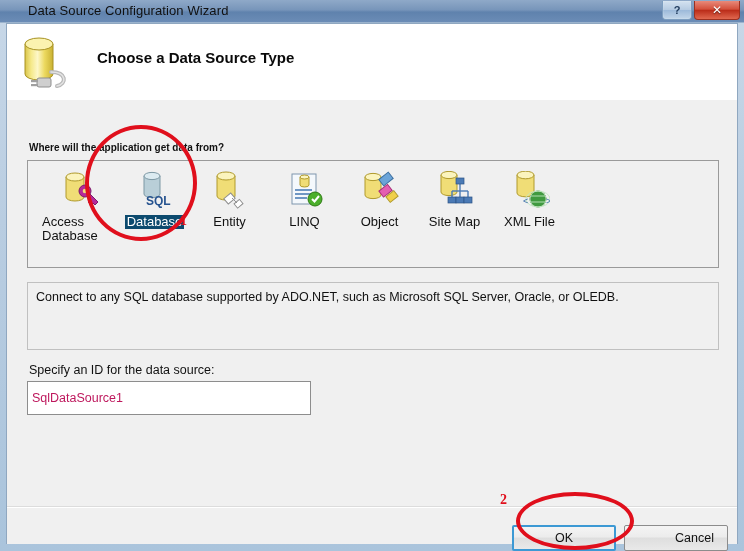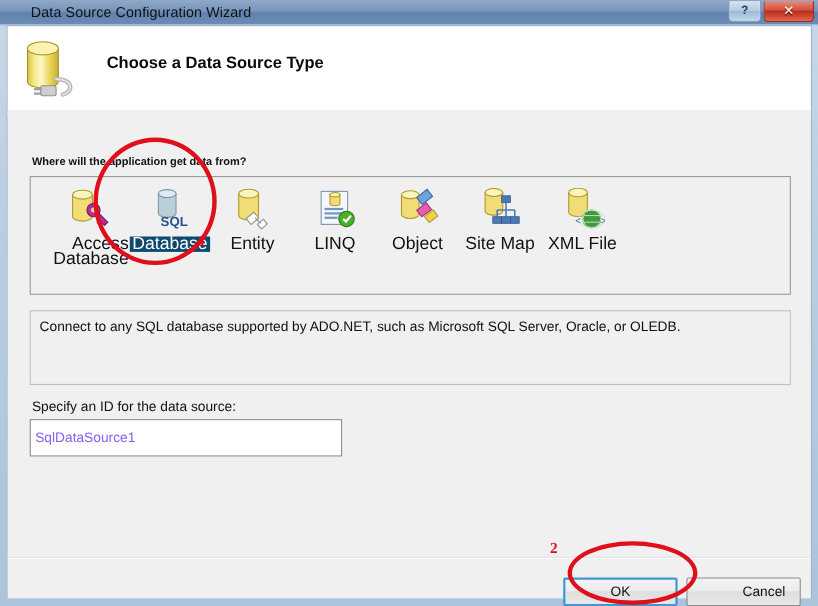--- a/index.html
+++ b/index.html
@@ -43,31 +43,31 @@
   .body{position:absolute;left:0;top:76px;width:730px;height:444px;background:#f0f0f0;}
 
   .q-label{position:absolute;left:22px;top:42px;font-size:10px;font-weight:bold;color:#111;}
 
   .icon-panel{position:absolute;left:20px;top:60px;width:692px;height:108px;
               background:#f0f0f0;border:1px solid #9a9a9a;box-sizing:border-box;}
   .icons-row{position:absolute;left:0;top:0;display:flex;padding:8px 0 0 14px;}
   .src-item{width:75px;display:flex;flex-direction:column;align-items:center;
             padding-top:2px;cursor:default;}
   .src-ico{width:40px;height:40px;position:relative;}
-  .src-lbl{margin-top:4px;font-size:16px;color:#111;text-align:right;line-height:14px;}
+  .src-lbl{margin-top:4px;font-size:13px;color:#111;text-align:left;line-height:14px;}
   .src-lbl.sel{background:#0c4a6e;color:#fff;padding:0 2px;}
 
   .desc-panel{position:absolute;left:20px;top:182px;width:692px;height:68px;
               background:#f0f0f0;border:1px solid #c0c0c0;box-sizing:border-box;}
   .desc-txt{position:absolute;left:8px;top:7px;font-size:12.5px;color:#111;}
 
   .id-label{position:absolute;left:22px;top:263px;font-size:12.5px;color:#111;}
   .id-input{position:absolute;left:20px;top:281px;width:284px;height:21px;
             background:#fff;border:1px solid #8d8d8d;box-sizing:border-box;
-            font-family:"Liberation Sans",sans-serif;font-size:12.5px;color:#8b5cf6;
+            font-family:"Liberation Sans",sans-serif;font-size:12.5px;color:#be185d;
             padding:16px 4px;line-height:19px;outline:none;}
 
   .sep{position:absolute;left:0;top:406px;width:730px;height:1px;background:#ffffff;
        border-top:1px solid #dcdcdc;}
 
   .btn{position:absolute;top:425px;width:104px;height:26px;
        background:linear-gradient(to bottom,#f4f4f4 0%,#ececec 46%,#dedede 50%,#e9e9e9 100%);
        border:1px solid #8c8c8c;border-radius:2px;box-sizing:border-box;
        font-family:"Liberation Sans",sans-serif;font-size:12.5px;color:#111;
        display:flex;align-items:center;justify-content:center;}

